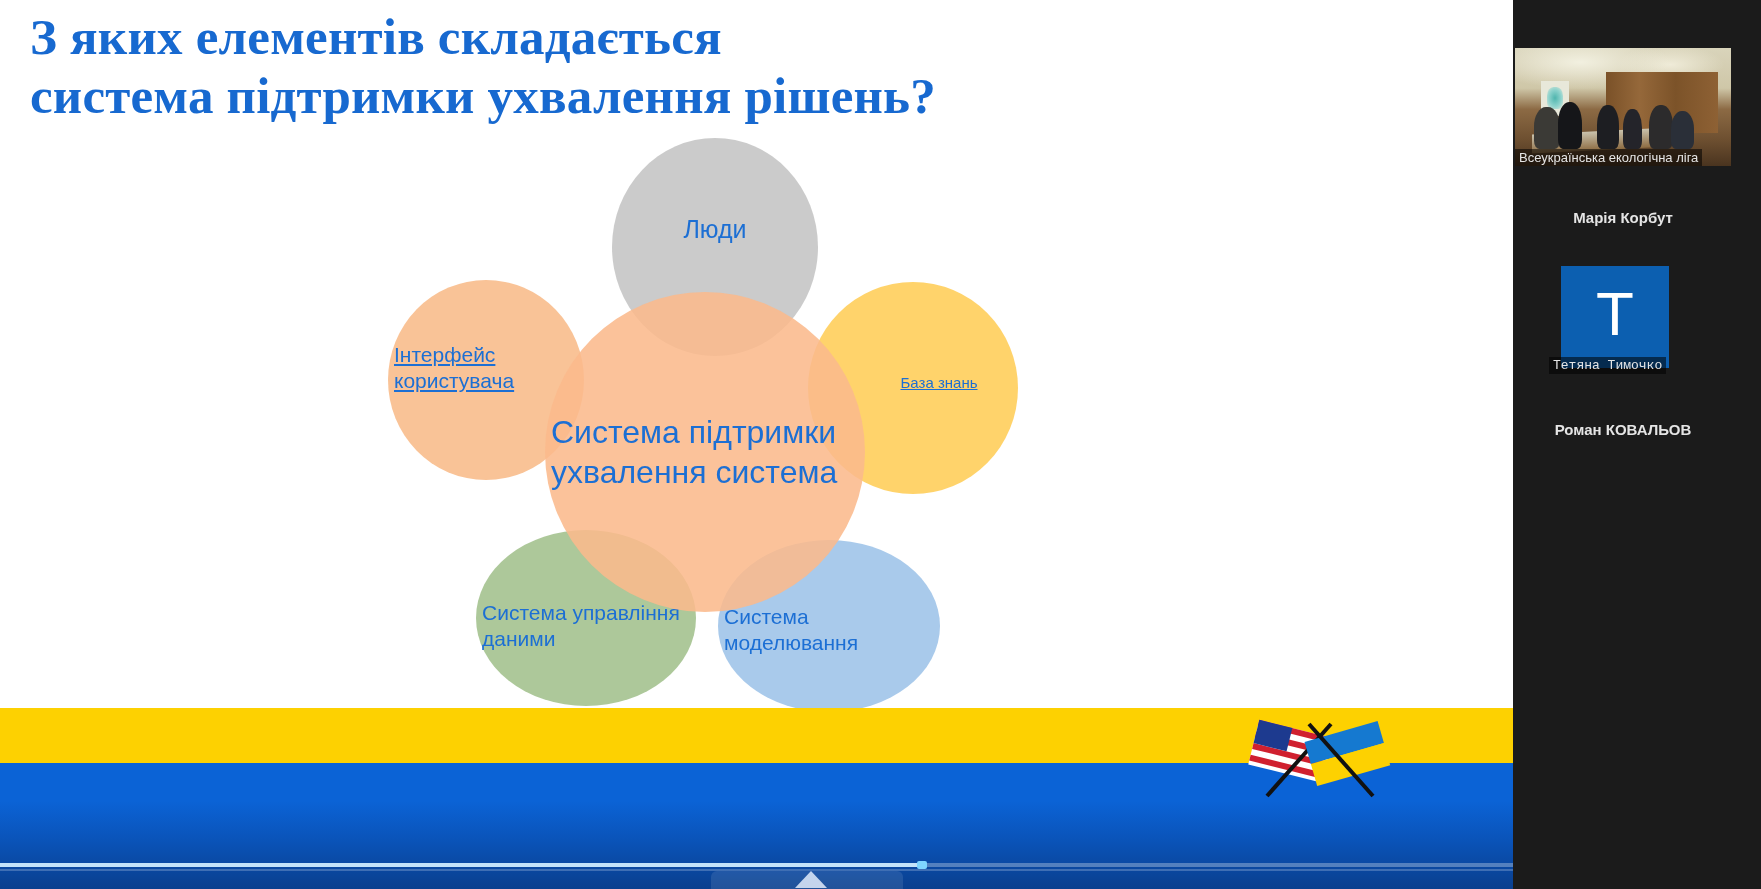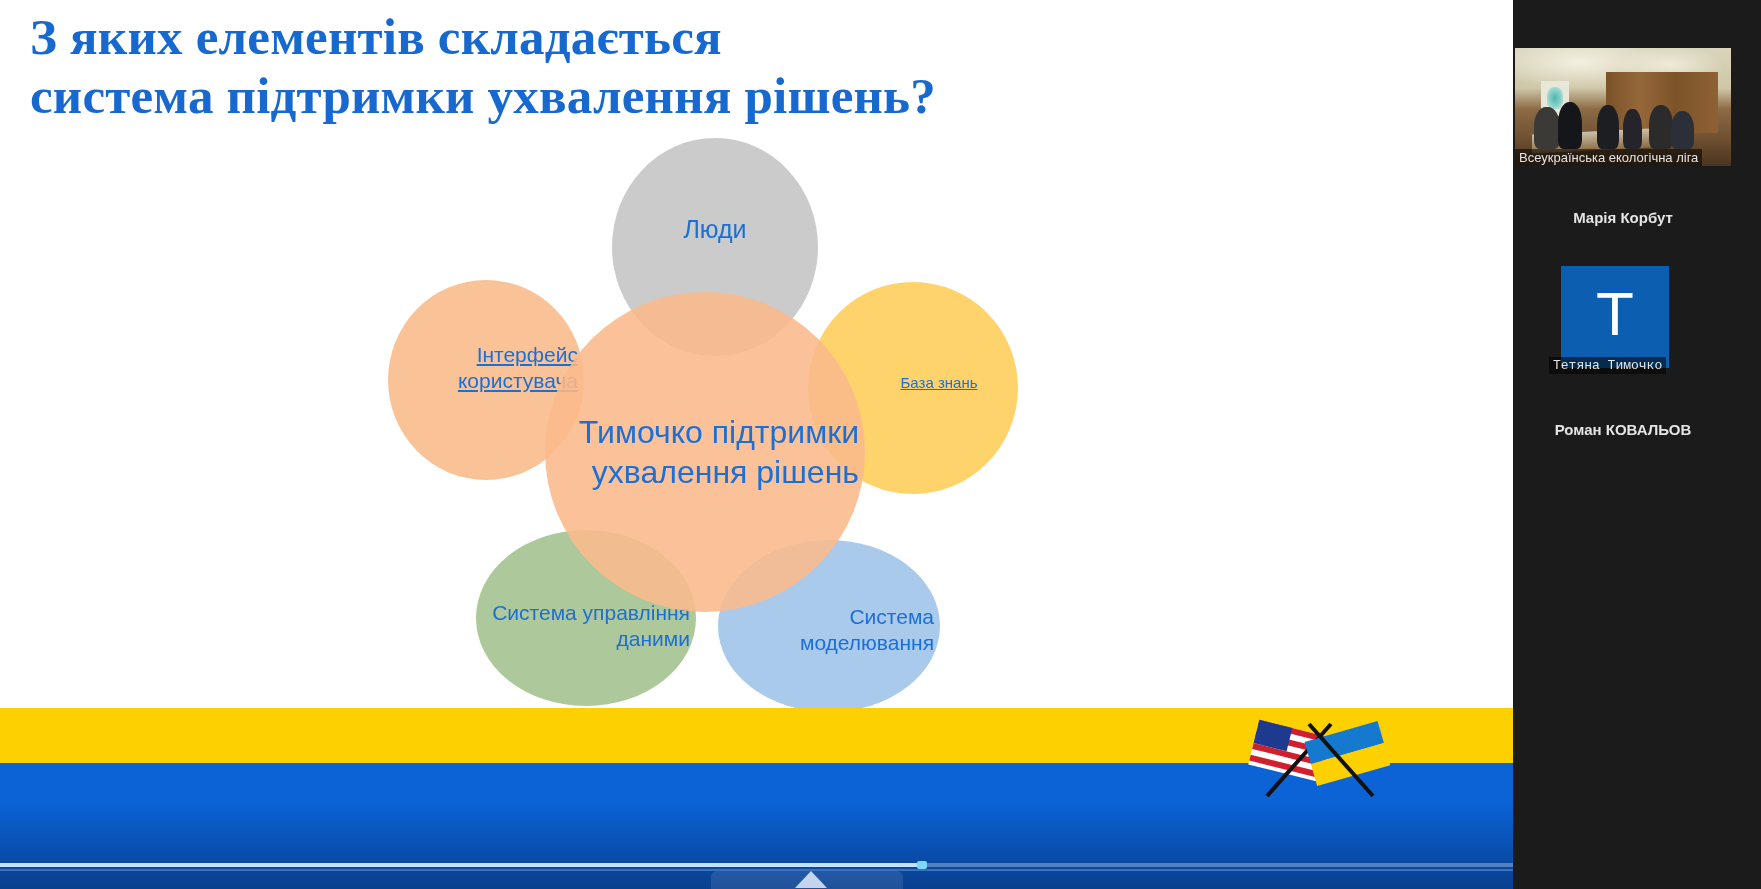--- a/index.html
+++ b/index.html
@@ -14,21 +14,21 @@
   #slide-title{
     position:absolute;left:30px;top:8px;width:1180px;
     font-family:"Liberation Serif","DejaVu Serif",serif;
     font-weight:700;font-size:51px;line-height:1.16;
     color:#1769d0;letter-spacing:.2px;
   }
   #slide-title .l2{display:block;}
 
   
   #diagram{position:absolute;left:380px;top:130px;width:680px;height:590px;}
-  .bubble{position:absolute;border-radius:50%;display:flex;align-items:center;justify-content:center;text-align:right;color:#1c6fd4;}
+  .bubble{position:absolute;border-radius:50%;display:flex;align-items:center;justify-content:center;text-align:left;color:#1c6fd4;}
   .bubble span{display:block;padding:0 6px;}
 
   .b-people{left:232px;top:8px;width:206px;height:218px;background:rgba(190,190,190,.80);font-size:25px;}
   .b-people span{transform:translateY(-18px);}
 
   .b-ui{left:8px;top:150px;width:196px;height:200px;background:rgba(247,178,122,.78);font-size:21px;line-height:1.25;text-decoration:underline;}
   .b-ui span{transform:translateY(-12px);}
 
   .b-kb{left:428px;top:152px;width:210px;height:212px;background:rgba(255,200,70,.80);font-size:15px;text-decoration:underline;}
   .b-kb span{transform:translateX(26px) translateY(-6px);}
@@ -158,21 +158,21 @@
 
       <div class="bubble b-data">
         <span>Система управління даними</span>
       </div>
 
       <div class="bubble b-model">
         <span>Система моделювання</span>
       </div>
 
       <div class="bubble b-core">
-        <span>Тимочко підтримки ухвалення рішень</span>
+        <span>Система підтримки ухвалення система</span>
       </div>
 
     </div>
 
     <div id="band-yellow"></div>
     <div id="band-blue"></div>
 
     <div id="flags">
       <svg width="150" height="95" viewBox="0 0 150 95">
         <g>

